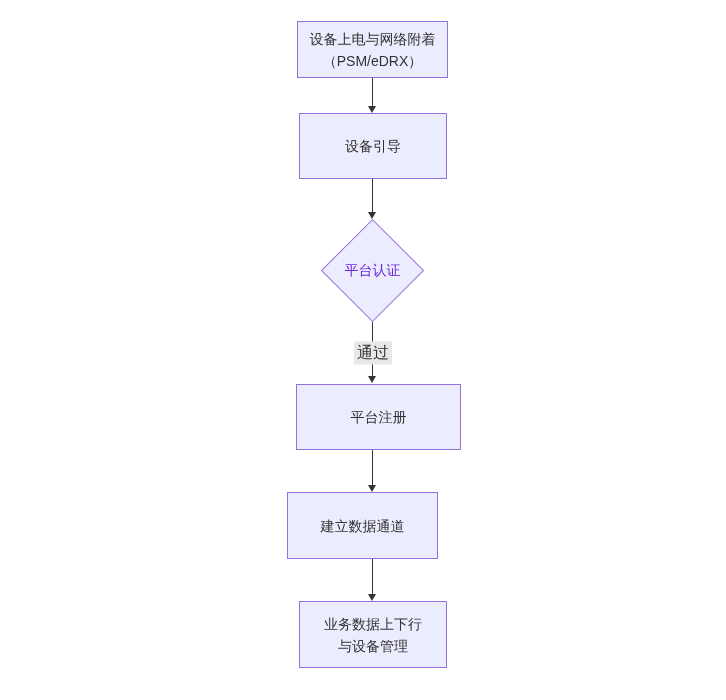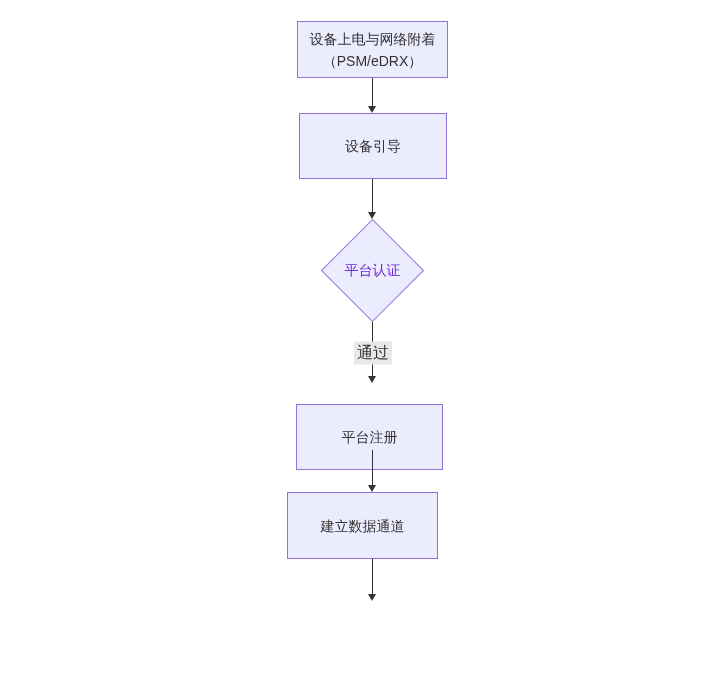--- a/index.html
+++ b/index.html
@@ -74,21 +74,21 @@
     transform:translate(-50%,-50%);
     background:#e8e8e8;
     color:#333333;
     font-size:16px;
     padding:1px 3px;
     white-space:nowrap;
   }
   
   .n0{left:297px;top:21px;width:151px;height:57px;}
   .n1{left:299px;top:113px;width:148px;height:66px;text-align:right;}
-  .n3{left:296px;top:404px;width:147px;height:66px;gap:44px;}
+  .n3{left:296px;top:384px;width:165px;height:66px;gap:44px;}
   .n4{left:287px;top:492px;width:151px;height:67px;}
   .n5{left:299px;top:601px;width:148px;height:67px;}
   
   .eA{top:78px;height:29px;}  .hA{top:106px;}
   .eB{top:179px;height:34px;} .hB{top:212px;}
   .eC{top:322px;height:55px;} .hC{top:376px;}
   .eD{top:450px;height:36px;} .hD{top:485px;}
   .eE{top:559px;height:36px;} .hE{top:594px;}
 </style>
 </head>
@@ -127,14 +127,18 @@
   <div class="edge-line eD"></div>
   <div class="arrowhead hD"></div>
 
   <div class="node n4">
     <span class="line">建立数据通道</span>
   </div>
 
   <div class="edge-line eE"></div>
   <div class="arrowhead hE"></div>
 
+  <div class="node n5">
+    <span class="line">业务数据上下行</span>
+    <span class="line">与设备管理</span>
+  </div>
 
 </div>
 
 </body></html>

